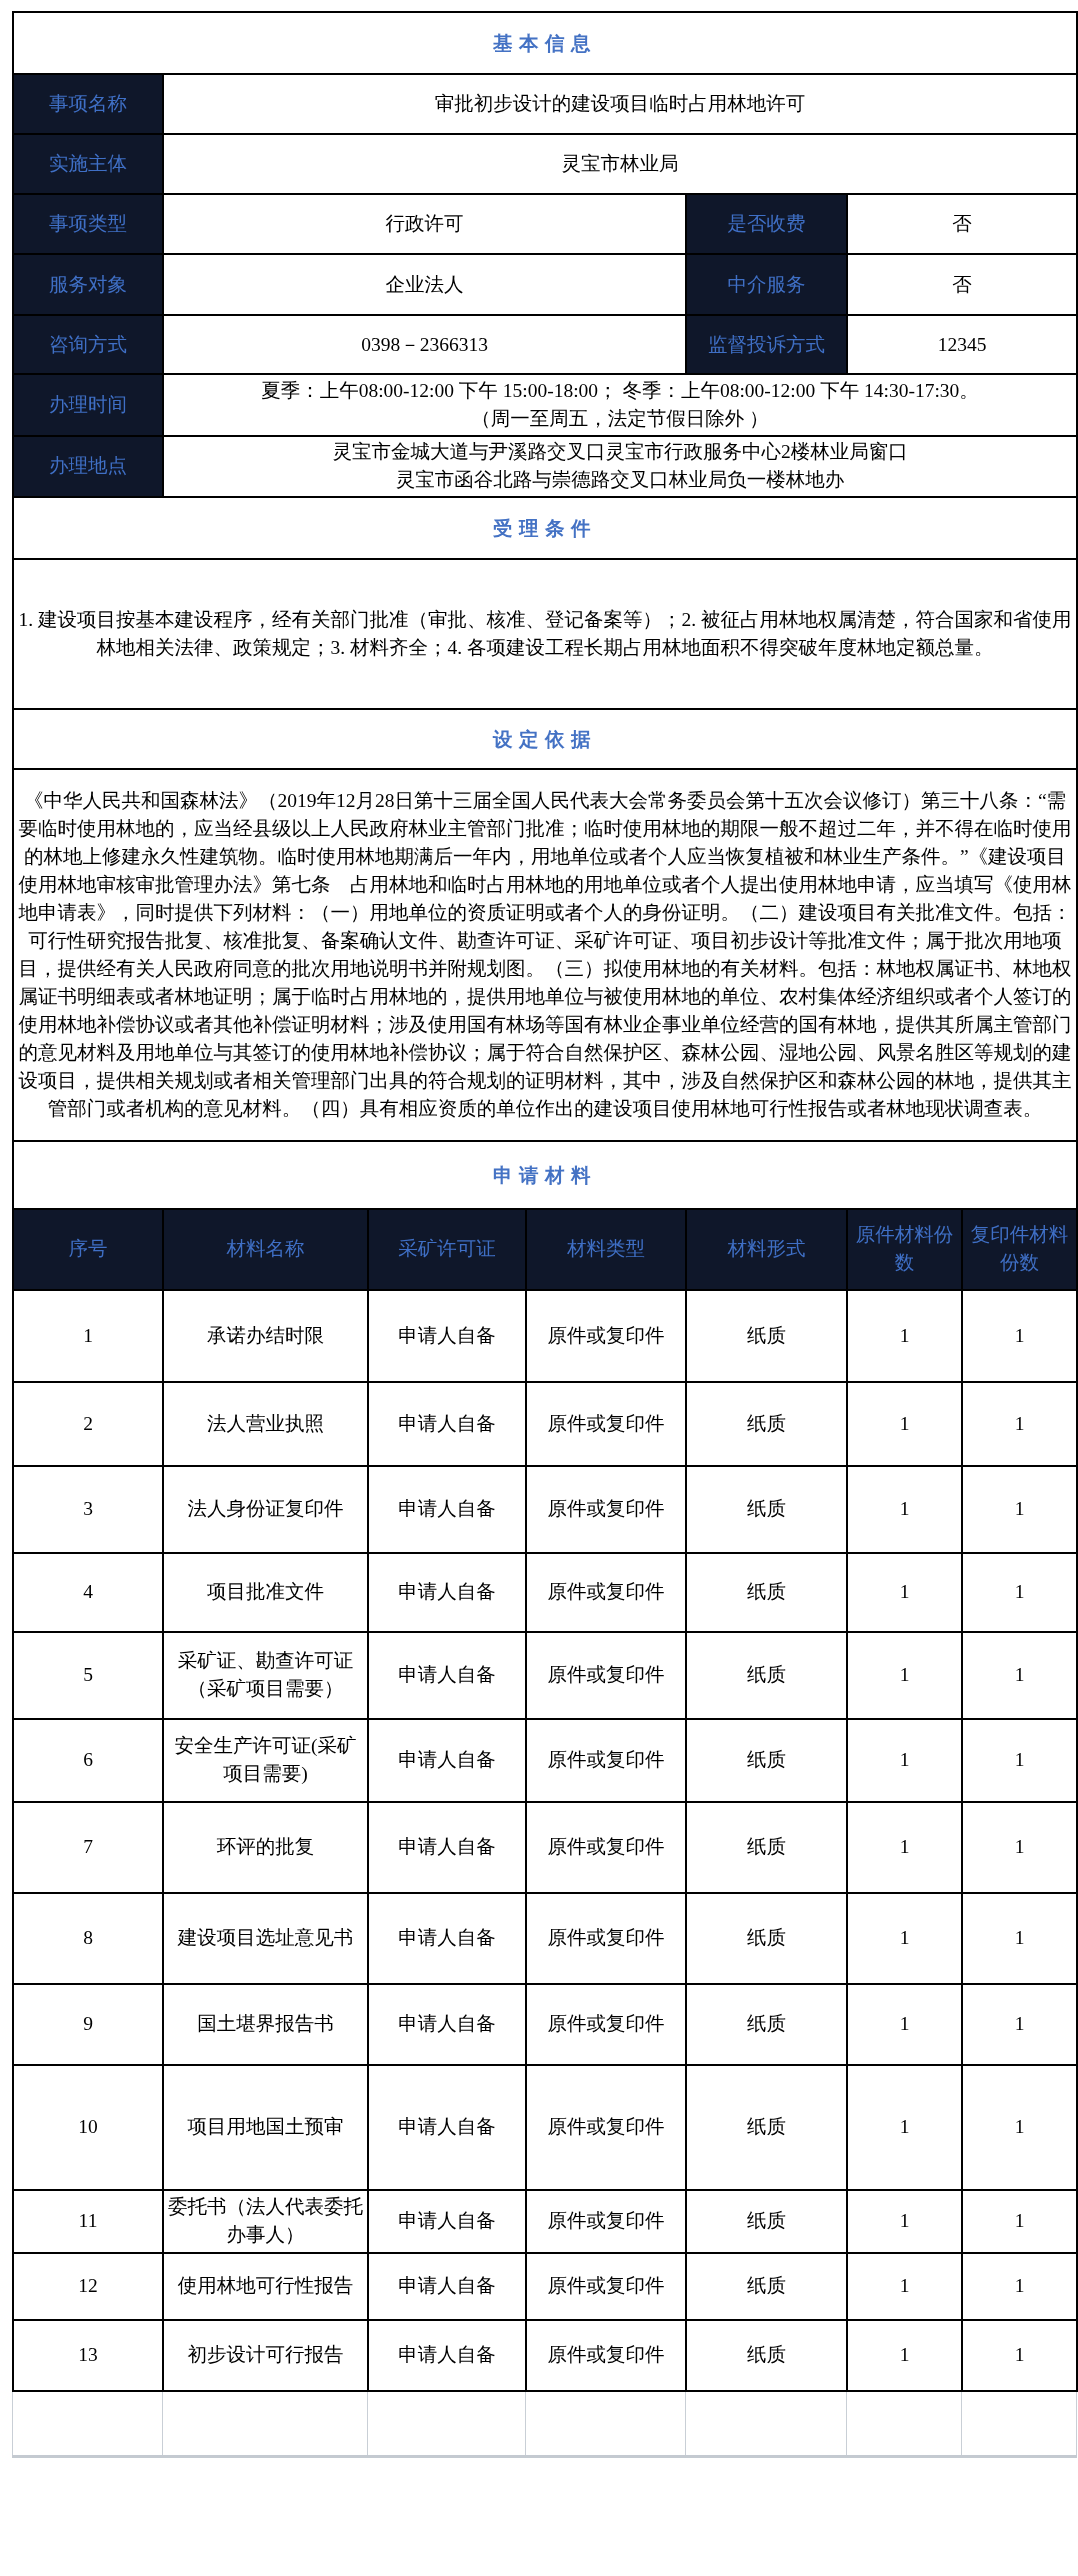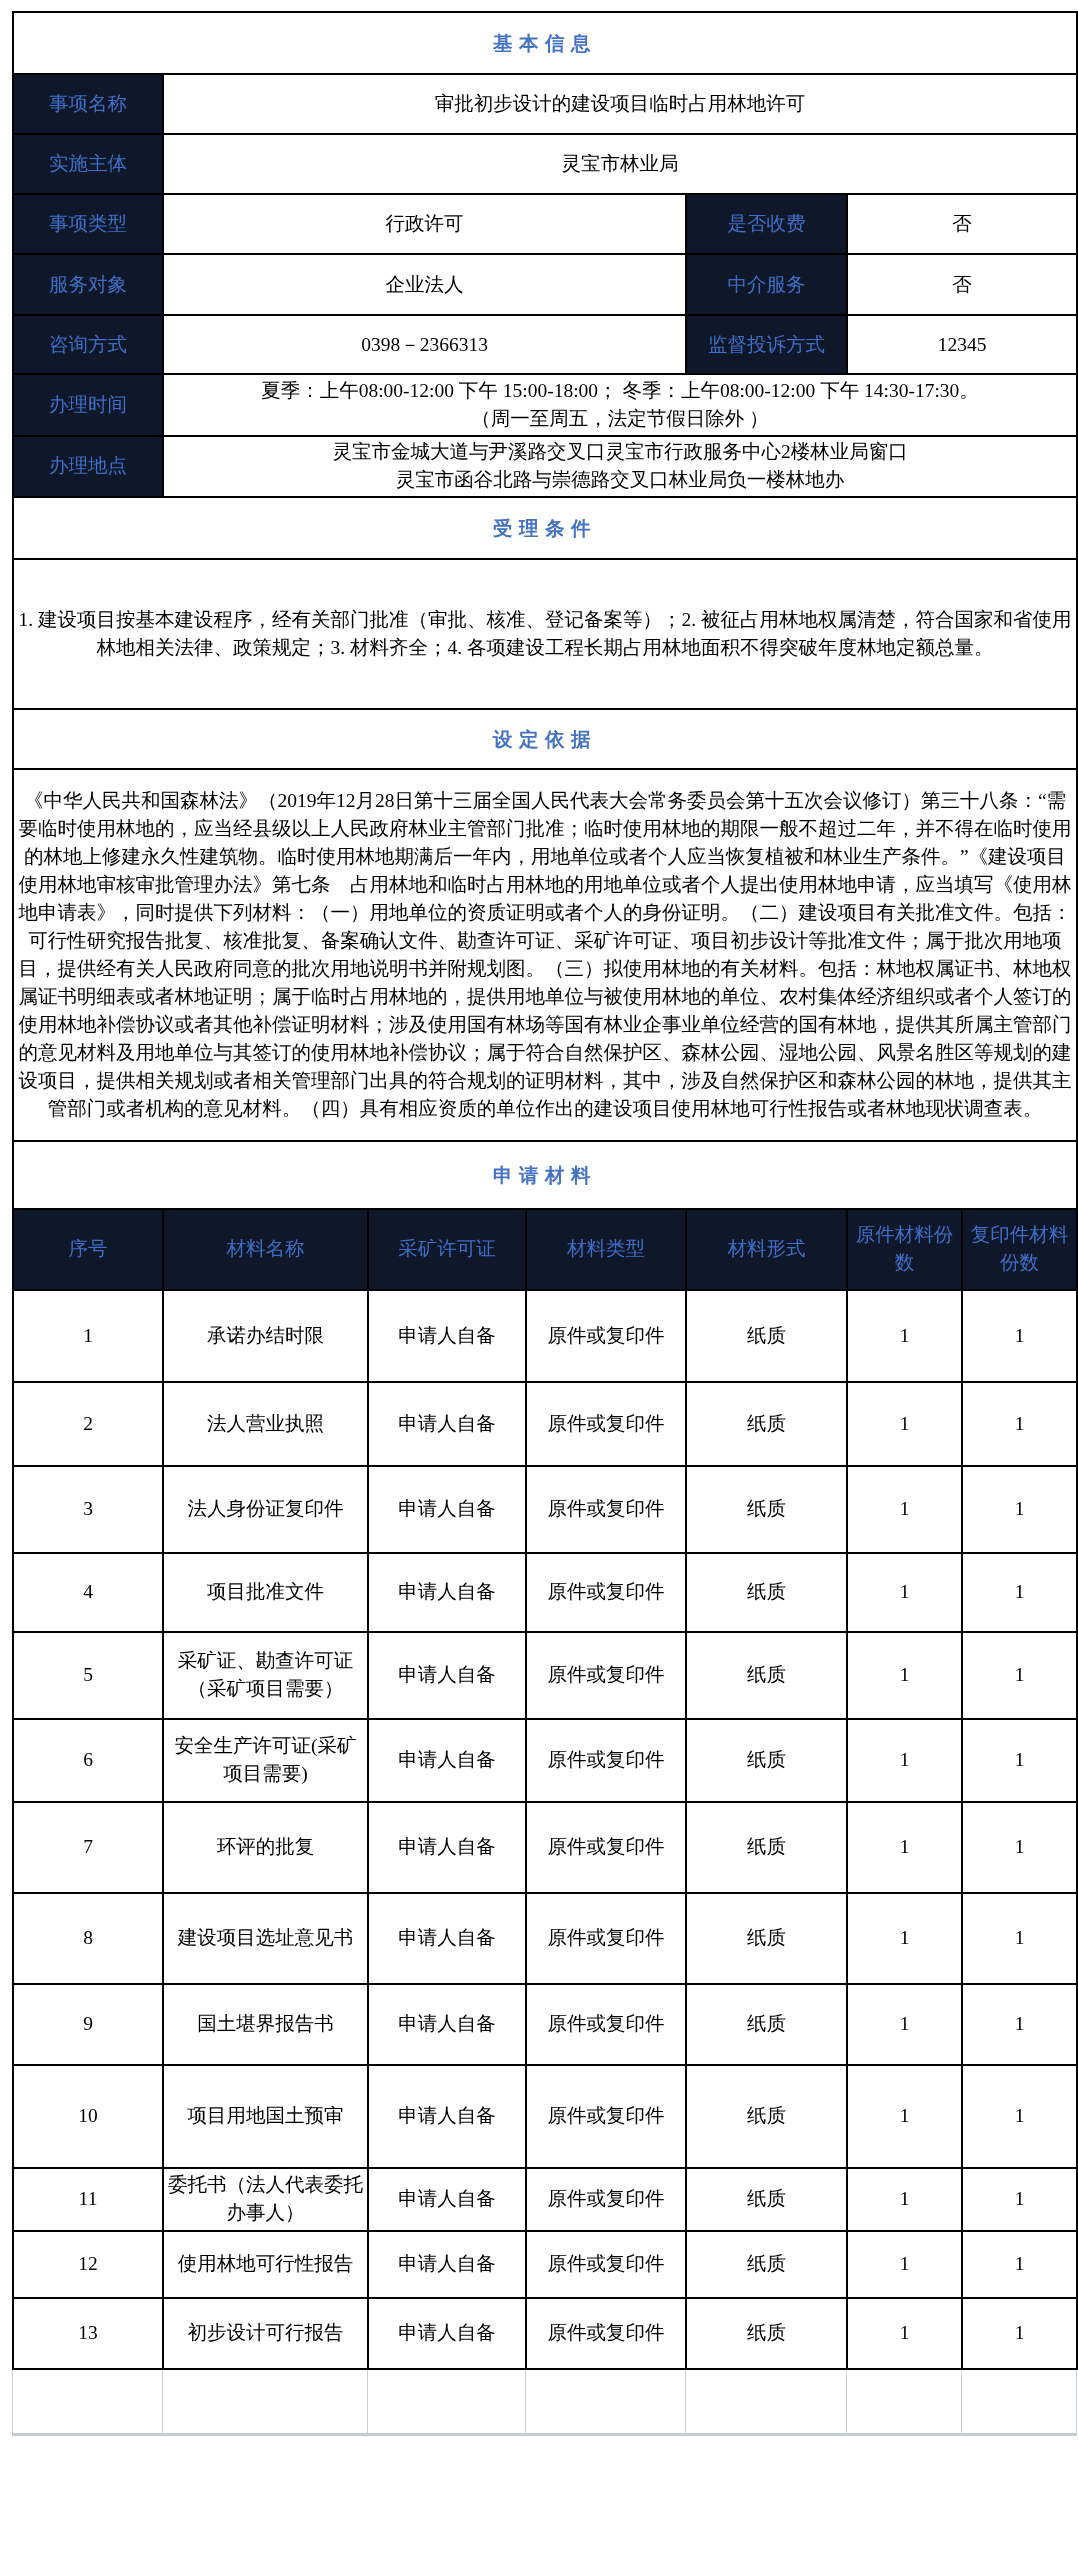--- a/index.html
+++ b/index.html
@@ -202,21 +202,21 @@
       </tr>
       <tr style="height:81px">
         <td>9</td>
         <td class="pre">国土堪界报告书</td>
         <td>申请人自备</td>
         <td>原件或复印件</td>
         <td>纸质</td>
         <td>1</td>
         <td>1</td>
       </tr>
-      <tr style="height:103px">
+      <tr style="height:125px">
         <td>10</td>
         <td class="pre">项目用地国土预审</td>
         <td>申请人自备</td>
         <td>原件或复印件</td>
         <td>纸质</td>
         <td>1</td>
         <td>1</td>
       </tr>
       <tr style="height:63px">
         <td>11</td>

